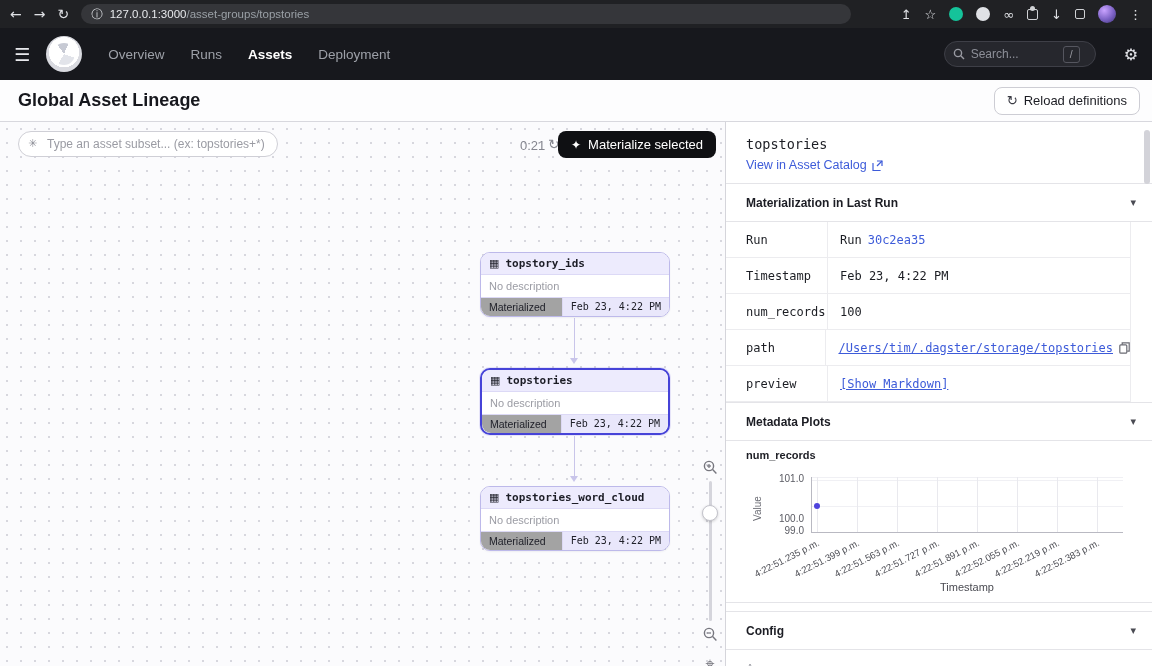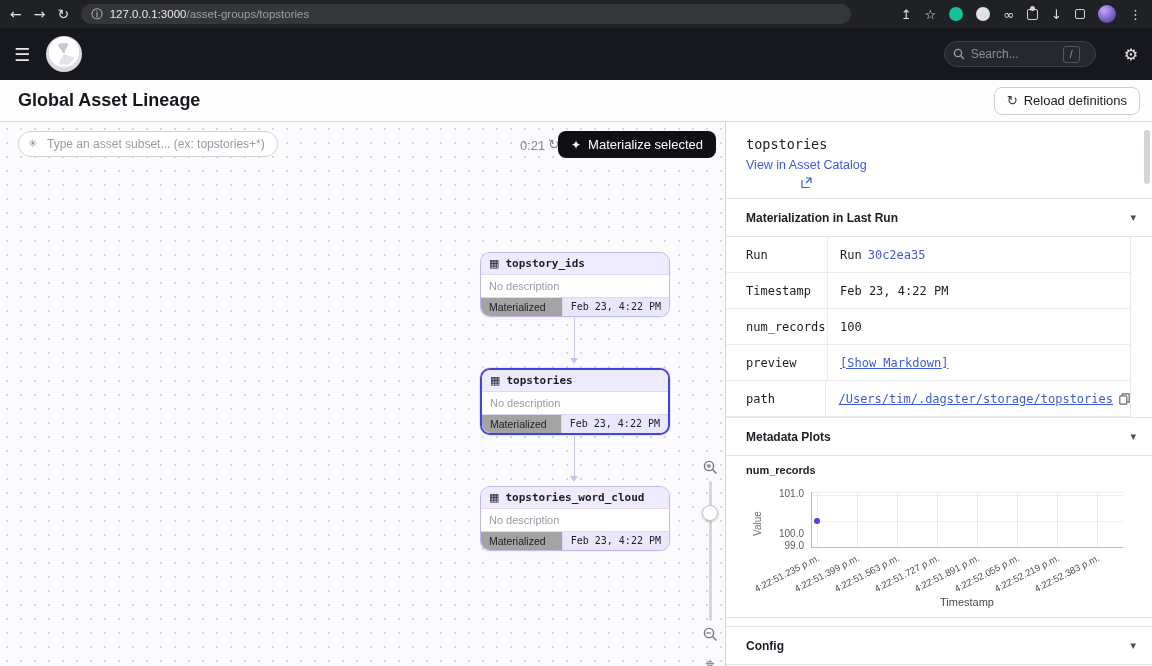--- a/index.html
+++ b/index.html
@@ -75,21 +75,21 @@
   
   .zoomcol { position:absolute; right:4px; top:338px; width:22px; display:flex; flex-direction:column; align-items:center; }
   .zoom-ico { cursor:pointer; }
   .slider-track { width:3px; height:140px; background:#d5d5dc; border-radius:2px; margin:6px 0; position:relative; }
   .slider-handle { position:absolute; left:-6.5px; top:24px; width:16px; height:16px; border-radius:50%; background:#fff; border:1px solid #c3c3cb; box-shadow:0 1px 3px rgba(0,0,0,.18); cursor:grab; }
   .recenter { margin-top:12px; font-size:16px; color:#76767e; cursor:pointer; }
 
   
   .dp-head { padding:14px 20px 10px; }
   .asset-title { font-family:"DejaVu Sans Mono", monospace; font-size:13.5px; color:#1c1d24; }
-  .catalog-link { display:inline-flex; align-items:center; gap:5px; margin-top:6px; color:#3d5bd9; font-size:12.5px; text-decoration:none; cursor:pointer;flex-direction:column; }
+  .catalog-link { display:inline-flex; align-items:center; gap:5px; margin-top:6px; color:#3d5bd9; font-size:12.5px; text-decoration:none; cursor:pointer; }
   .section-hdr { display:flex; align-items:center; border-top:1px solid #e4e4e8; border-bottom:1px solid #e4e4e8; height:39px; padding:0 16px 0 20px; font-size:12px; font-weight:700; color:#1c1d24; background:#fff; }
   .section-hdr .chev { margin-left:auto; color:#4a4b53; font-size:11px; cursor:pointer; }
 
   .mtable { width:405px; border-right:1px solid #ececef; }
   .mrow { display:flex; align-items:center; height:36px; border-bottom:1px solid #ececef; font-family:"DejaVu Sans Mono", monospace; font-size:12px; color:#1b1d23; }
   .mlabel { width:102px; padding-left:20px; border-right:1px solid #ececef; align-self:stretch; display:flex; align-items:center; }
   .mvalue { padding-left:12px; display:flex; align-items:center; gap:6px; }
   .mono-link { color:#3d5bd9; text-decoration:none; cursor:pointer; }
   .mono-link.ul { text-decoration:underline; }
   .copy-ico { cursor:pointer; display:inline-flex; }
@@ -136,20 +136,26 @@
     <span class="navbtn ico">↓</span>
     <span class="winbox"></span>
     <span class="avatar"></span>
     <span class="navbtn ico">⋮</span>
   </div>
 </div>
 
 <div class="appnav">
   <span class="hamburger ico">☰</span>
   <div class="logo"></div>
+  <div class="navlinks">
+    <a class="navlink">Overview</a>
+    <a class="navlink">Runs</a>
+    <a class="navlink active">Assets</a>
+    <a class="navlink">Deployment</a>
+  </div>
   <div class="searchbox">
     <svg width="12" height="12" viewBox="0 0 12 12">
         <circle cx="5" cy="5" r="3.6" fill="none" stroke="#9a9ba3" stroke-width="1.4"></circle>
         <line x1="7.8" y1="7.8" x2="11" y2="11" stroke="#9a9ba3" stroke-width="1.4"></line>
       </svg>
     <input placeholder="Search..." style="">
     <span class="kbd">/</span>
   </div>
   <span class="gear ico">⚙</span>
 </div>
@@ -263,35 +269,35 @@
           <span>Feb 23, 4:22 PM</span>
         </div>
       </div>
       <div class="mrow">
         <div class="mlabel">num_records</div>
         <div class="mvalue">
           <span>100</span>
         </div>
       </div>
       <div class="mrow">
-        <div class="mlabel">preview</div>
-        <div class="mvalue">
-          <a class="mono-link ul">[Show Markdown]</a>
-        </div>
-      </div>
-      <div class="mrow">
         <div class="mlabel">path</div>
         <div class="mvalue">
           <a class="mono-link ul">/Users/tim/.dagster/storage/topstories</a>
           <span class="copy-ico">
             <svg width="11" height="12" viewBox="0 0 11 12">
                 <rect x="0.8" y="2.8" width="7" height="8.4" rx="1" fill="none" stroke="#6a6b73" stroke-width="1.2"></rect>
                 <path d="M3.2 2.8v-2h7v8.4h-2" fill="none" stroke="#6a6b73" stroke-width="1.2"></path>
               </svg>
           </span>
+        </div>
+      </div>
+      <div class="mrow">
+        <div class="mlabel">preview</div>
+        <div class="mvalue">
+          <a class="mono-link ul">[Show Markdown]</a>
         </div>
       </div>
     </div>
 
     <div class="section-hdr">
       <span>Metadata Plots</span>
       <span class="chev ico">▾</span>
     </div>
     <div class="plot-title">num_records</div>
 

